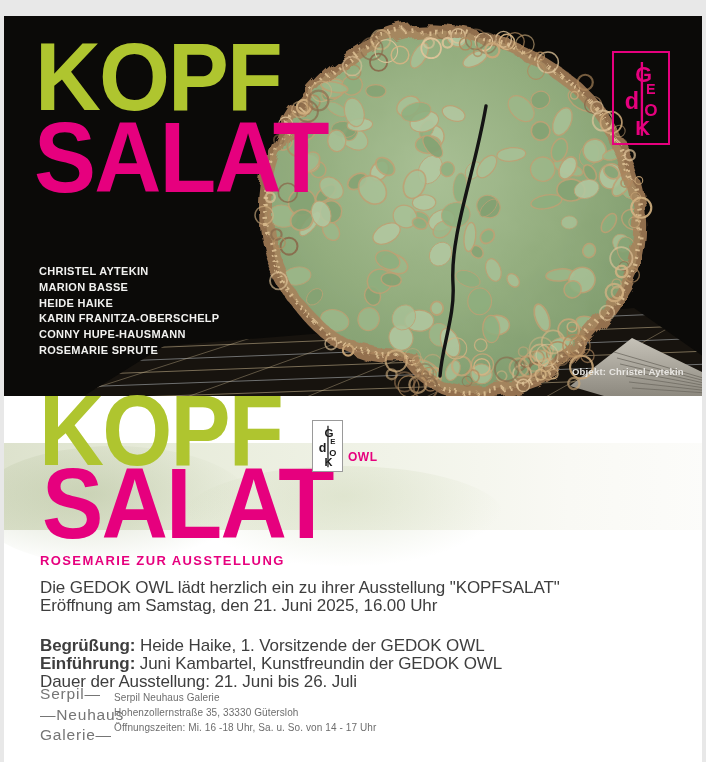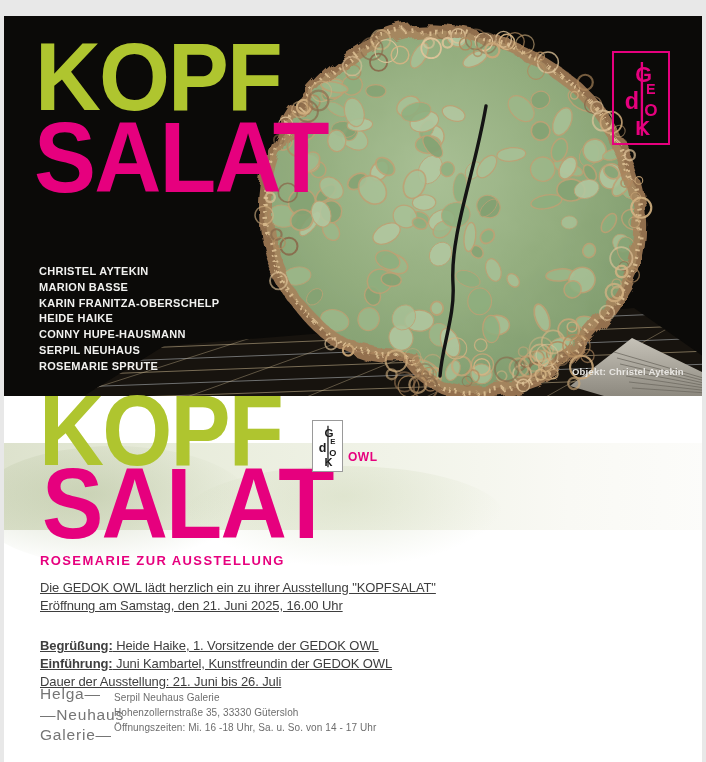--- a/index.html
+++ b/index.html
@@ -37,21 +37,21 @@
   #leaf-a{left:-30px;top:430px;width:280px;height:120px;
           background:radial-gradient(ellipse at 40% 40%,rgba(173,186,146,.45),rgba(173,186,146,0) 70%);}
   #leaf-b{left:180px;top:450px;width:320px;height:100px;
           background:radial-gradient(ellipse at 50% 30%,rgba(200,210,175,.4),rgba(200,210,175,0) 72%);}
 
   #kopf2{left:35px;top:364px;font-size:100px;letter-spacing:-2px;transform:scaleX(.90);color:var(--green);}
   #salat2{left:38px;top:437px;font-size:100px;letter-spacing:-2px;transform:scaleX(.92);color:var(--magenta);}
   #owl-label{position:absolute;left:344px;top:434px;color:var(--magenta);font-size:12px;font-weight:700;letter-spacing:.5px;}
 
   #einladung{position:absolute;left:36px;top:537px;color:var(--magenta);font-size:13px;font-weight:700;letter-spacing:1.4px;}
-  .bodytext{position:absolute;left:36px;color:#3e3e3e;font-size:13px;line-height:18px;letter-spacing:-.1px;text-decoration:underline;}
+  .bodytext{position:absolute;left:36px;color:#3e3e3e;font-size:17px;line-height:18px;letter-spacing:-.1px;}
   #intro{top:563px;}
   #details{top:621px;line-height:17.8px;}
   #details .lbl{font-weight:700;}
 
   #gallery-logo{position:absolute;left:36px;top:668px;color:#757575;font-size:15.5px;line-height:20.5px;letter-spacing:.8px;}
   #gallery-info{position:absolute;left:110px;top:674px;color:#6d6d6d;font-size:10px;line-height:15.2px;letter-spacing:.1px;}
 
   :root{--green:#afc52f;--magenta:#e6007e;}
 </style>
 </head>
@@ -360,24 +360,23 @@
         <path d="M482 90 C470 160 446 218 449 268 C451 300 438 330 436 360" fill="none" stroke="#141414" stroke-width="3.4" stroke-linecap="round"></path>
       </g>
     </svg>
 
     <div id="kopf1" class="headline">KOPF</div>
     <div id="salat1" class="headline">SALAT</div>
 
     <div id="artists">
       <div>CHRISTEL AYTEKIN</div>
       <div>MARION BASSE</div>
+      <div>HEIDE HAIKE</div>
       <div>KARIN FRANITZA-OBERSCHELP</div>
-      <div>HEIDE HAIKE</div>
       <div>CONNY HUPE-HAUSMANN</div>
-      <div>SERPIL NEUHAUS</div>
       <div>ROSEMARIE SPRUTE</div>
     </div>
 
     <div id="photo-caption">Objekt: Christel Aytekin</div>
 
     <div id="gedok-top" class="gedok-box">
       <svg class="gedok-glyph" viewBox="0 0 60 100">
         <line x1="31" y1="10" x2="31" y2="92" stroke-width="2.6"></line>
         <text x="33" y="32" font-size="24" text-anchor="middle">G</text>
         <text x="41" y="45" font-size="16" text-anchor="middle">E</text>
@@ -422,21 +421,21 @@
     </div>
     <div>
       <span class="lbl">Einführung:</span><span>  Juni Kambartel, Kunstfreundin der GEDOK OWL</span>
     </div>
     <div>
       <span class="lbl"></span><span>Dauer der Ausstellung: 21. Juni bis 26. Juli</span>
     </div>
   </div>
 
   <div id="gallery-logo">
-    <div>Helga—</div>
+    <div>Serpil—</div>
     <div>—Neuhaus</div>
     <div>Galerie—</div>
   </div>
 
   <div id="gallery-info">
     <div>Serpil Neuhaus Galerie</div>
     <div>Hohenzollernstraße 35, 33330 Gütersloh</div>
     <div>Öffnungszeiten: Mi. 16 -18 Uhr, Sa. u. So. von 14 - 17 Uhr</div>
   </div>
 

